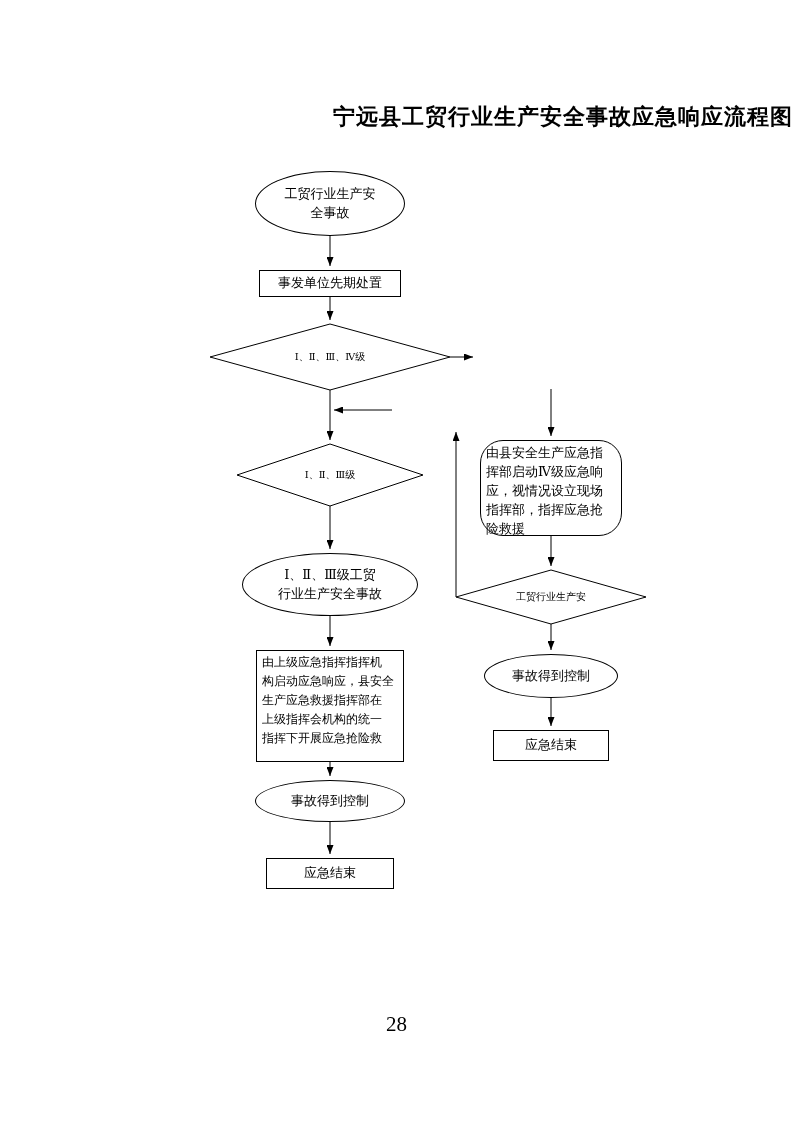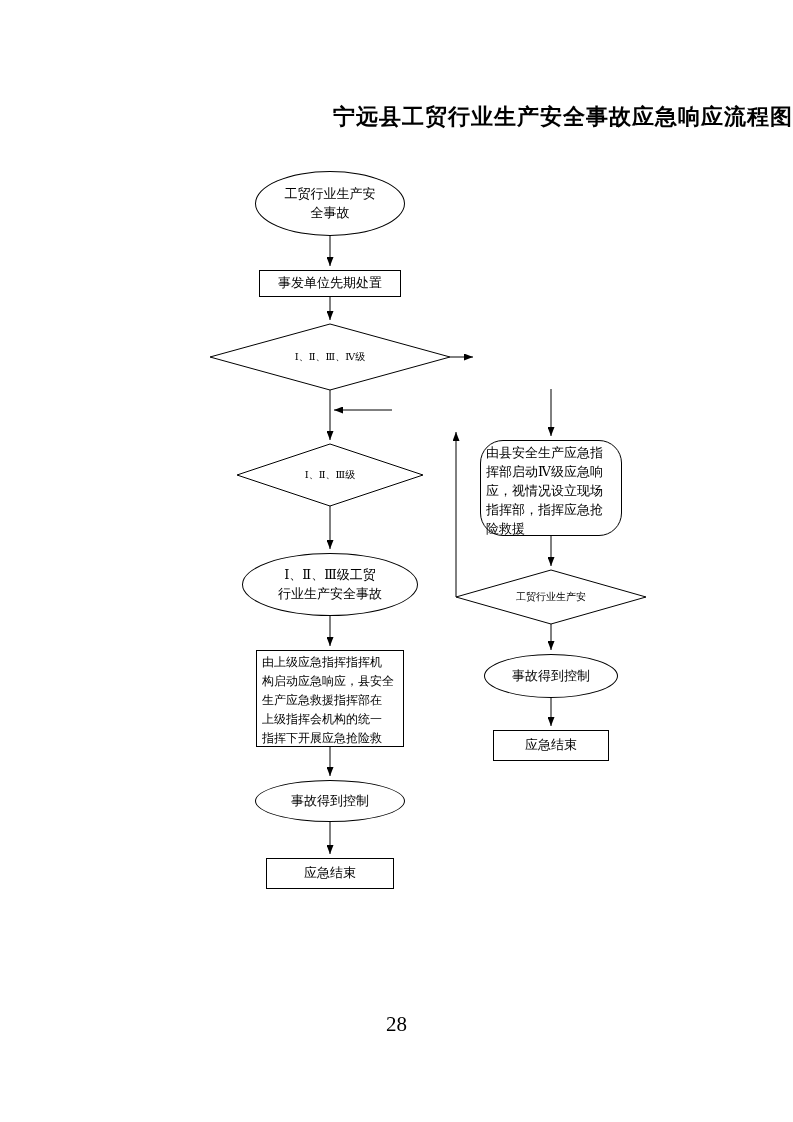--- a/index.html
+++ b/index.html
@@ -112,21 +112,21 @@
 
   <div class="node ellipse" style="left:242px;top:553px;width:176px;height:63px;">
     <span class="pre">Ⅰ、Ⅱ、Ⅲ级工贸
 行业生产安全事故</span>
   </div>
 
   <div class="diamond-label" style="left:471px;top:585px;width:160px;height:24px;">
     <span>工贸行业生产安</span>
   </div>
 
-  <div class="node textbox small-text" style="left:256px;top:650px;width:148px;height:97px;">
+  <div class="node textbox small-text" style="left:256px;top:650px;width:148px;height:112px;">
     <span class="pre">由上级应急指挥指挥机
 构启动应急响应，县安全
 生产应急救援指挥部在
 上级指挥会机构的统一
 指挥下开展应急抢险救</span>
   </div>
 
   <div class="node ellipse" style="left:484px;top:654px;width:134px;height:44px;">
     <span>事故得到控制</span>
   </div>

